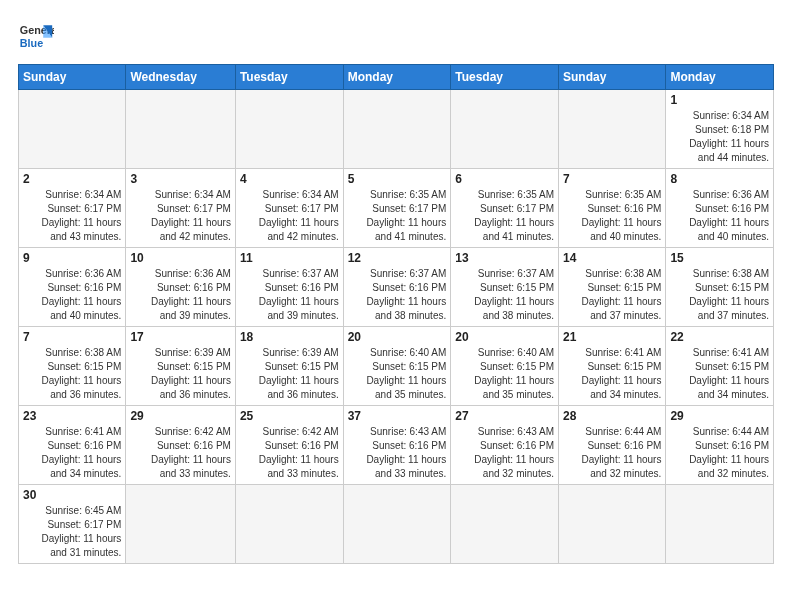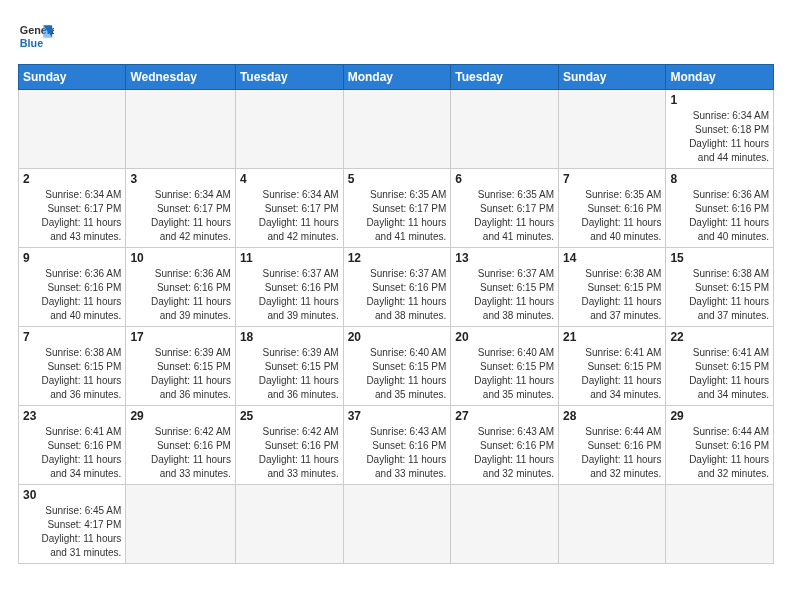--- a/index.html
+++ b/index.html
@@ -335,21 +335,21 @@
             <div class="day-info" style="white-space: pre-line;">Sunrise: 6:44 AM
 Sunset: 6:16 PM
 Daylight: 11 hours
 and 32 minutes.</div>
           </td>
         </tr>
         <tr class="last-row">
           <td>
             <div class="day-number">30</div>
             <div class="day-info" style="white-space: pre-line;">Sunrise: 6:45 AM
-Sunset: 4:17 PM
+Sunset: 6:17 PM
 Daylight: 11 hours
 and 31 minutes.</div>
           </td>
           <td class="empty"></td>
           <td class="empty"></td>
           <td class="empty"></td>
           <td class="empty"></td>
           <td class="empty"></td>
           <td class="empty"></td>
         </tr>

